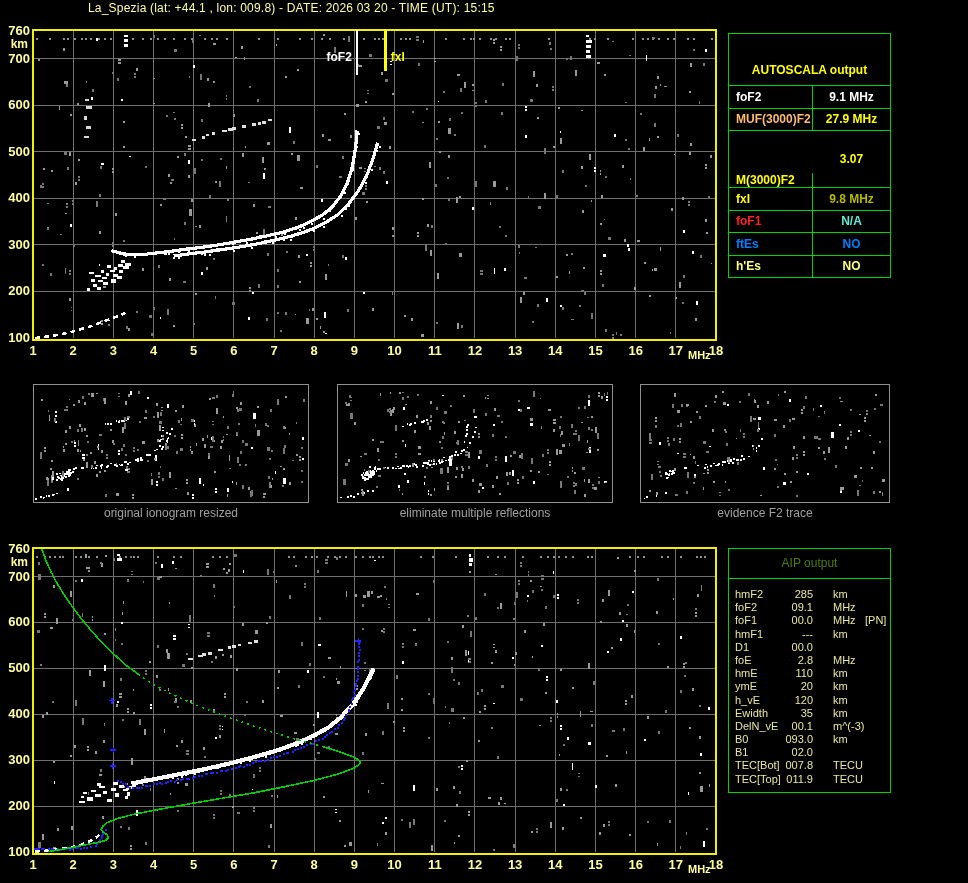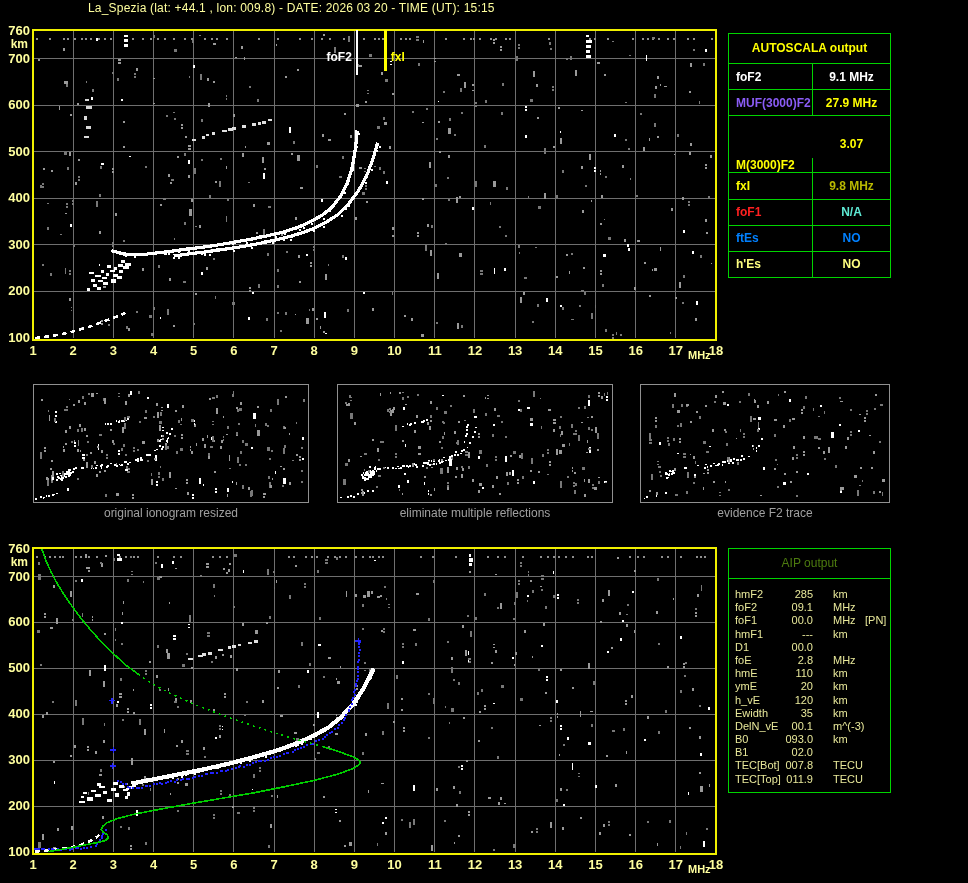--- a/index.html
+++ b/index.html
@@ -5,21 +5,21 @@
   html,body{margin:0;padding:0;background:#000;}
   #screen{position:relative;width:968px;height:883px;background:#000;overflow:hidden;
           font-family:"Liberation Sans",sans-serif;}
   #plots{position:absolute;left:0;top:0;z-index:1;}
   .title{position:absolute;left:88px;top:1px;z-index:2;color:#ffff9e;font-size:12px;
          font-weight:normal;letter-spacing:.2px;white-space:pre;}
   
   .autoscala{position:absolute;left:728px;top:33px;width:163px;height:245px;z-index:2;
              border:1px solid #00d400;box-sizing:border-box;display:flex;flex-direction:column;background:#000;}
   .autoscala .hdr{height:29px;line-height:29px;text-align:center;color:#ffff00;font-weight:bold;
-                  font-size:12px;border-bottom:1px solid #00d400;flex:none;}
+                  font-size:12px;border-bottom:1px solid #00d400;flex:none;margin-top:22px;}
   .autoscala .row{flex:1;display:flex;border-bottom:1px solid #00d400;}
   .autoscala .row:last-child{border-bottom:none;}
   .autoscala .lbl{width:84px;border-right:1px solid #00d400;display:flex;align-items:center;
                   padding-left:7px;font-weight:bold;font-size:12px;box-sizing:border-box;}
   .autoscala .val{flex:1;display:flex;align-items:center;justify-content:center;
                   font-weight:bold;font-size:12px;}
   
   .aip{position:absolute;left:728px;top:548px;width:163px;height:245px;z-index:2;
        border:1px solid #00d400;box-sizing:border-box;color:#e8e89a;background:#000;}
   .aip .hdr{height:29px;line-height:29px;text-align:center;font-size:12px;color:#4d7c0f;
@@ -2622,21 +2622,21 @@
   <div class="title">La_Spezia (lat: +44.1 , lon: 009.8) - DATE: 2026 03 20 - TIME (UT): 15:15</div>
 
   <div class="autoscala">
     <div class="hdr">AUTOSCALA output</div>
 
   <div class="row">
         <div class="lbl" style="color: rgb(255, 255, 255);">foF2</div>
         <div class="val" style="color: rgb(255, 255, 255);">9.1 MHz</div>
       </div>
       <div class="row">
-        <div class="lbl" style="color: #8b5cf6;">MUF(3000)F2</div>
+        <div class="lbl" style="color: #fdba74;">MUF(3000)F2</div>
         <div class="val" style="color: rgb(255, 255, 0);">27.9 MHz</div>
       </div>
       <div class="row">
         <div class="lbl" style="color: rgb(255, 255, 0); margin-top: 42px;">M(3000)F2</div>
         <div class="val" style="color: rgb(255, 255, 0);">3.07</div>
       </div>
       <div class="row">
         <div class="lbl" style="color: rgb(255, 255, 0);">fxI</div>
         <div class="val" style="color: rgb(184, 184, 0);">9.8 MHz</div>
       </div>

